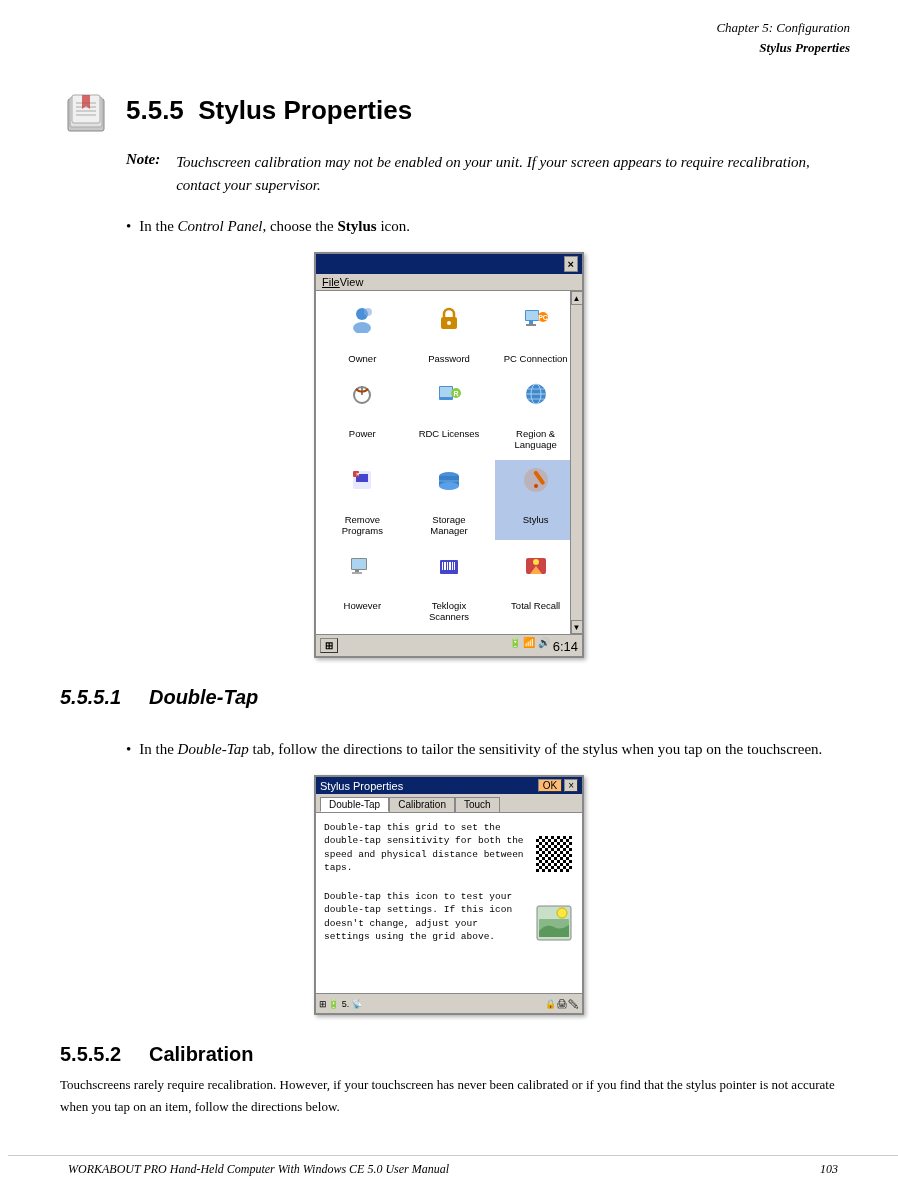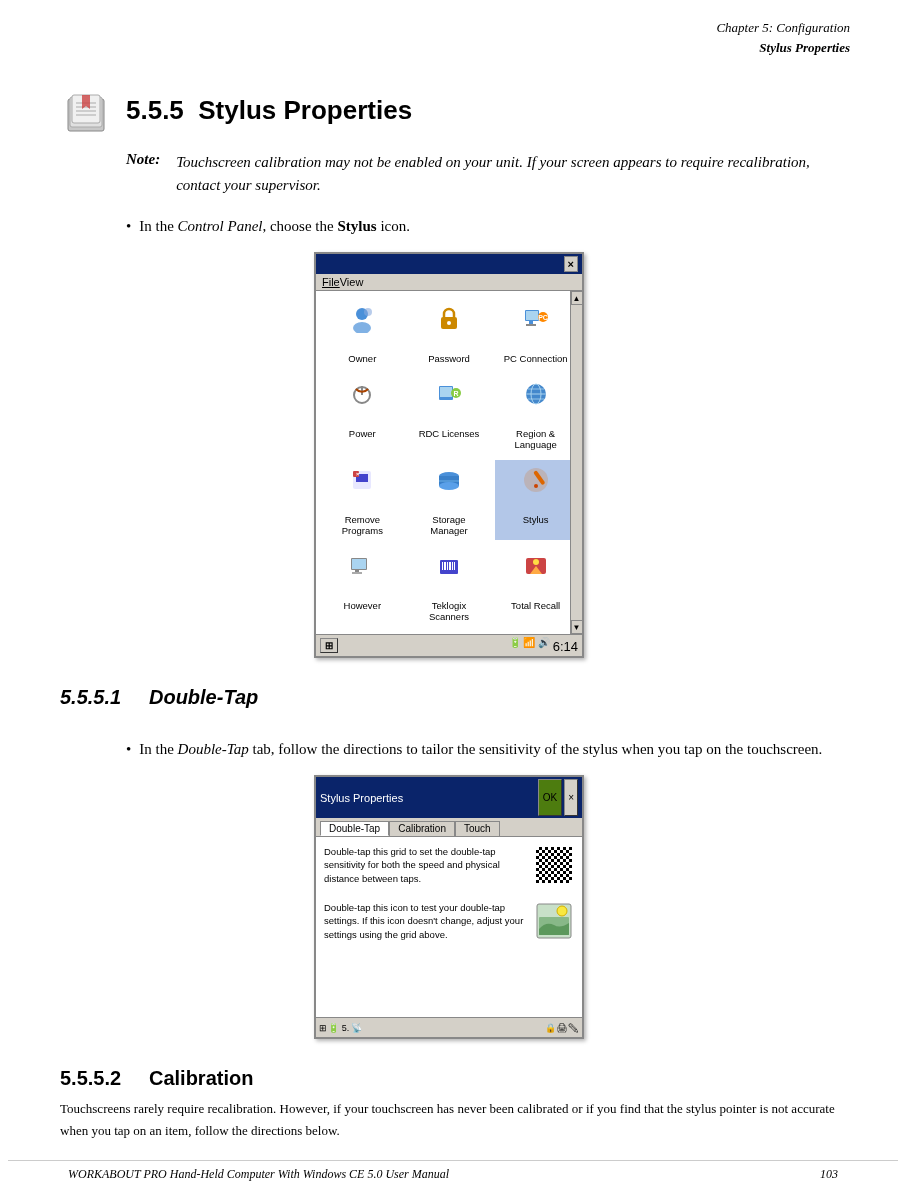--- a/index.html
+++ b/index.html
@@ -229,25 +229,25 @@
     .sp-titlebar {
       background: #0a246a;
       color: #fff;
       display: flex;
       justify-content: space-between;
       align-items: center;
       padding: 2px 4px;
       font-size: 11px;
     }
     .sp-ok-btn {
-      background: #4d7c0f;
+      background: #fdba74;
       border: 1px outset #888;
       color: #000;
       font-size: 10px;
-      padding: 12px 4px;
+      padding: 0 4px;
     }
     .sp-close-btn {
       background: #d4d0c8;
       border: 1px outset #888;
       color: #000;
       font-size: 10px;
       padding: 0 3px;
     }
     .sp-tabs {
       display: flex;
@@ -273,20 +273,21 @@
     .sp-body {
       background: #fff;
       padding: 8px;
       min-height: 180px;
     }
     .sp-section {
       display: flex;
       align-items: flex-end;
       gap: 8px;
       margin-bottom: 16px;
+      font-family: Liberation Mono, monospace;
     }
     .sp-text-block {
       font-size: 9.5px;
       line-height: 1.4;
       flex: 1;
     }
     .sp-icon-box {
       width: 40px;
       height: 40px;
       flex-shrink: 0;

